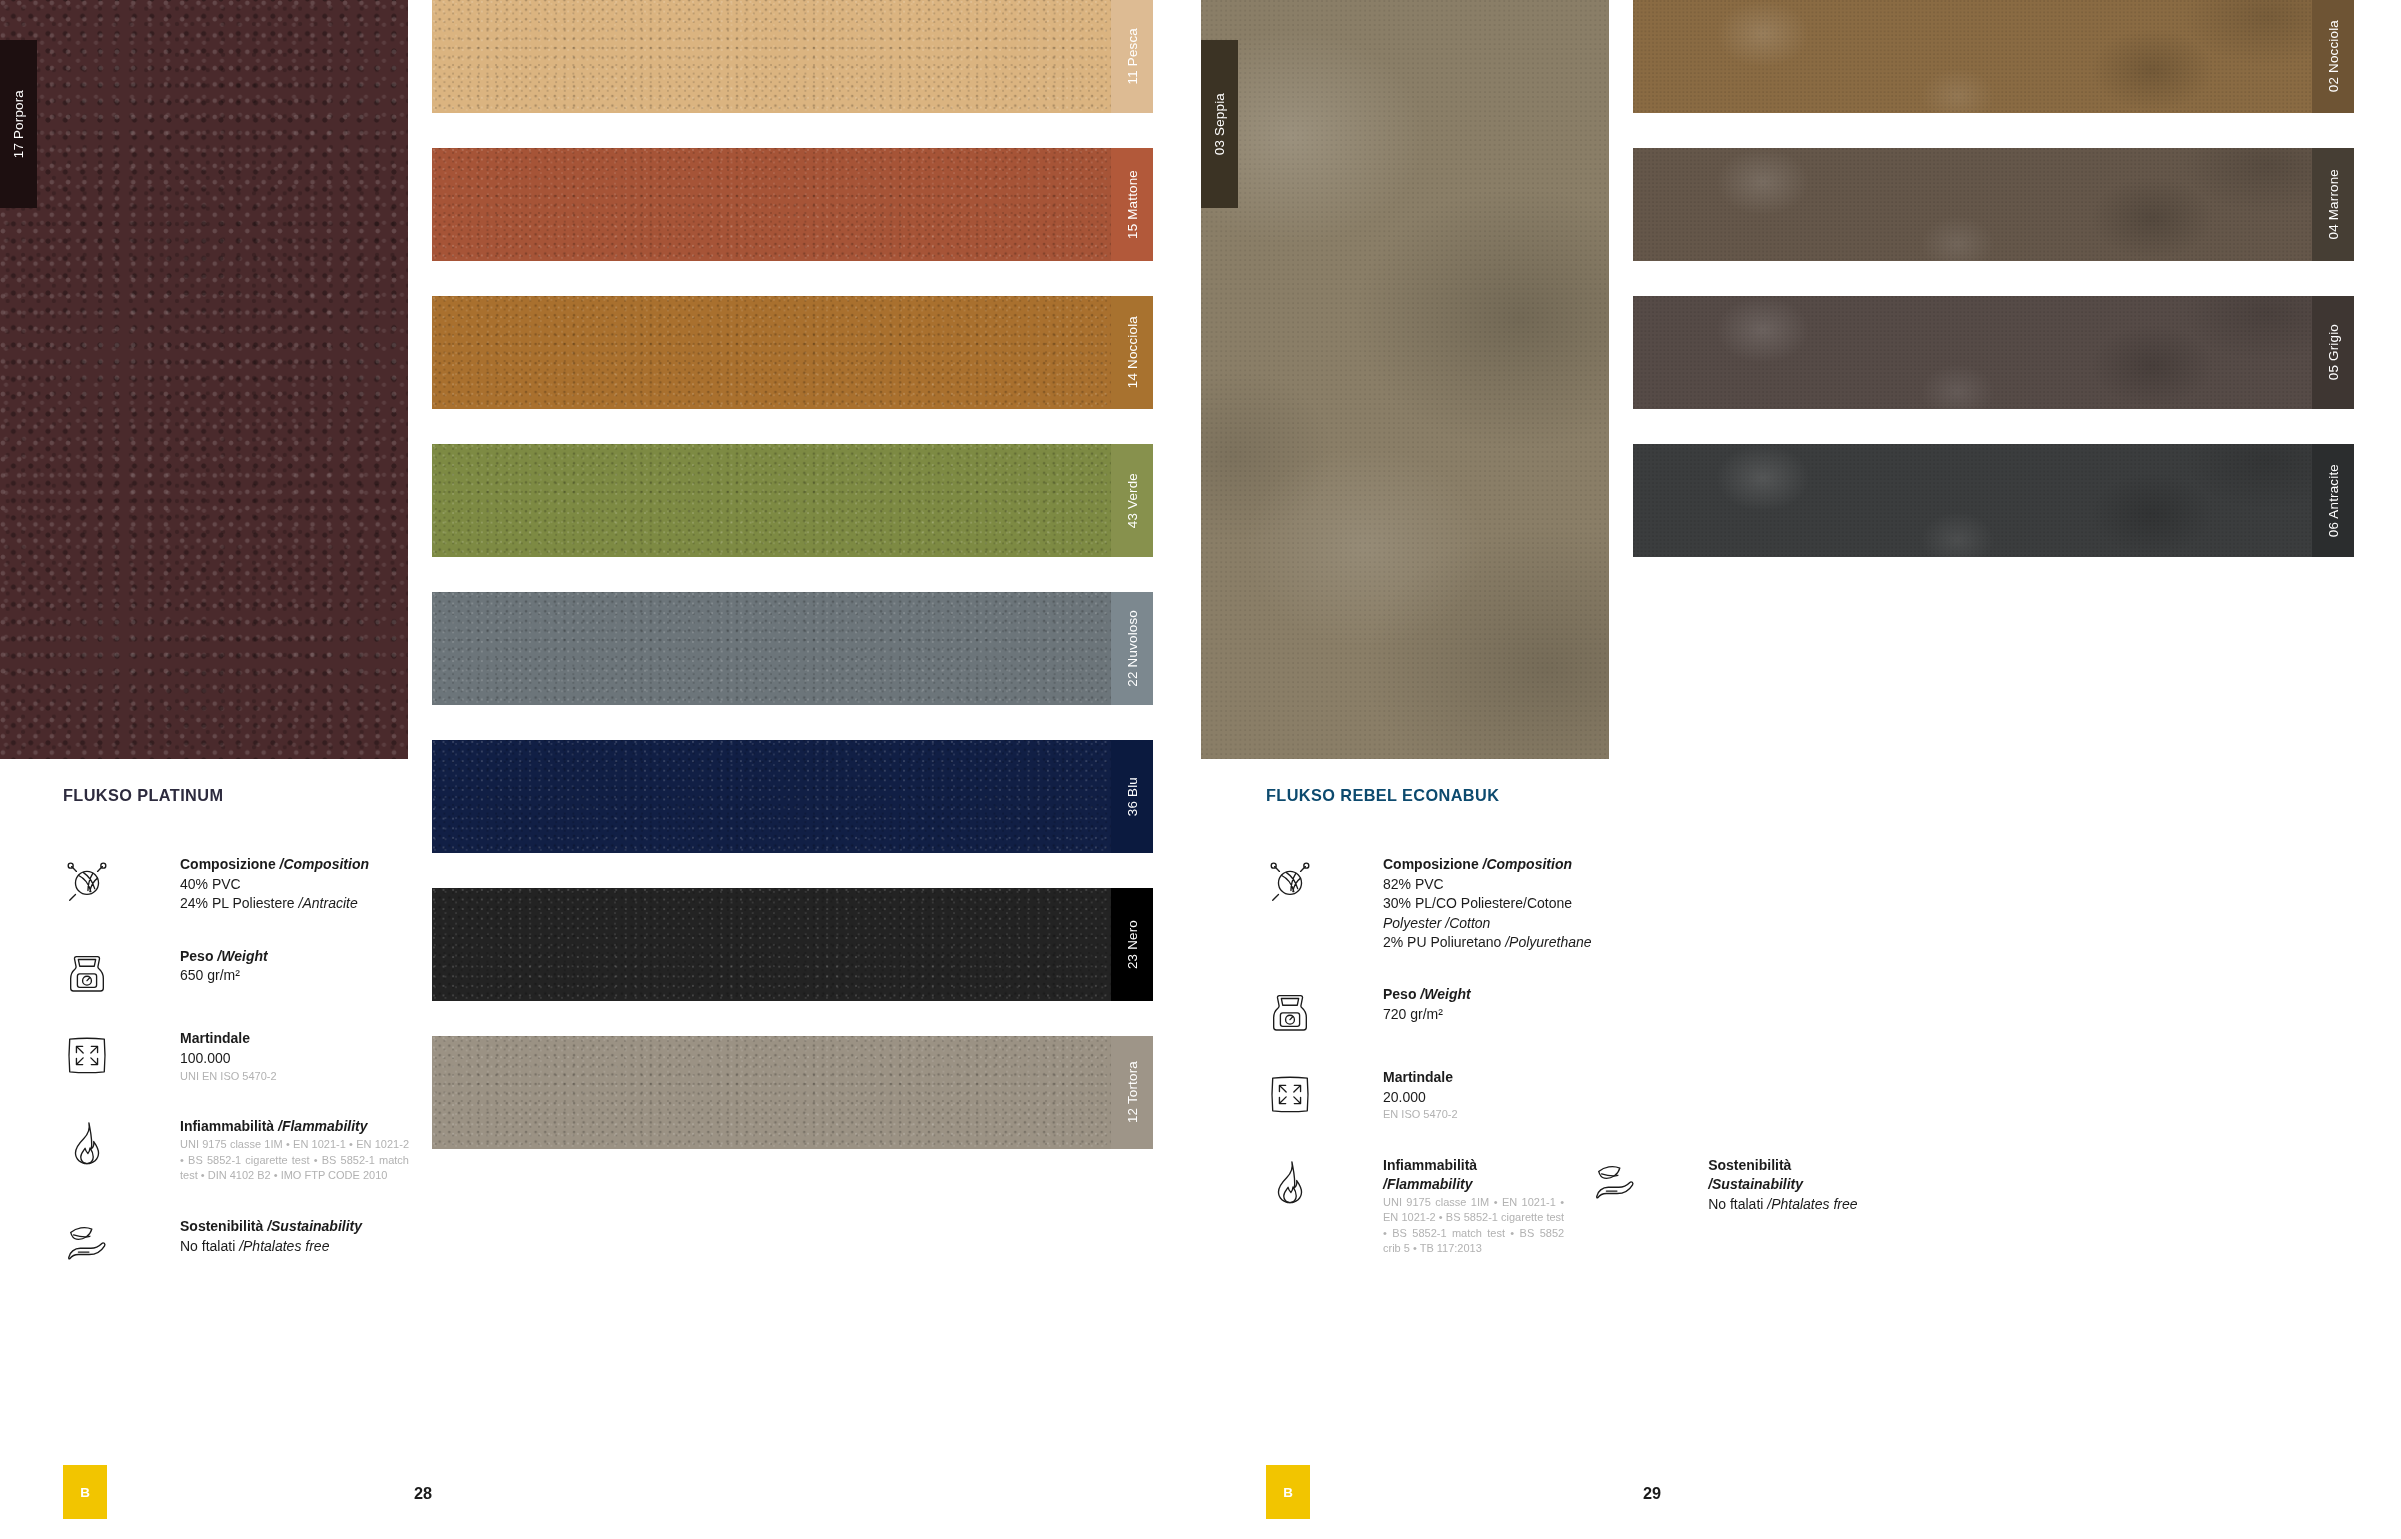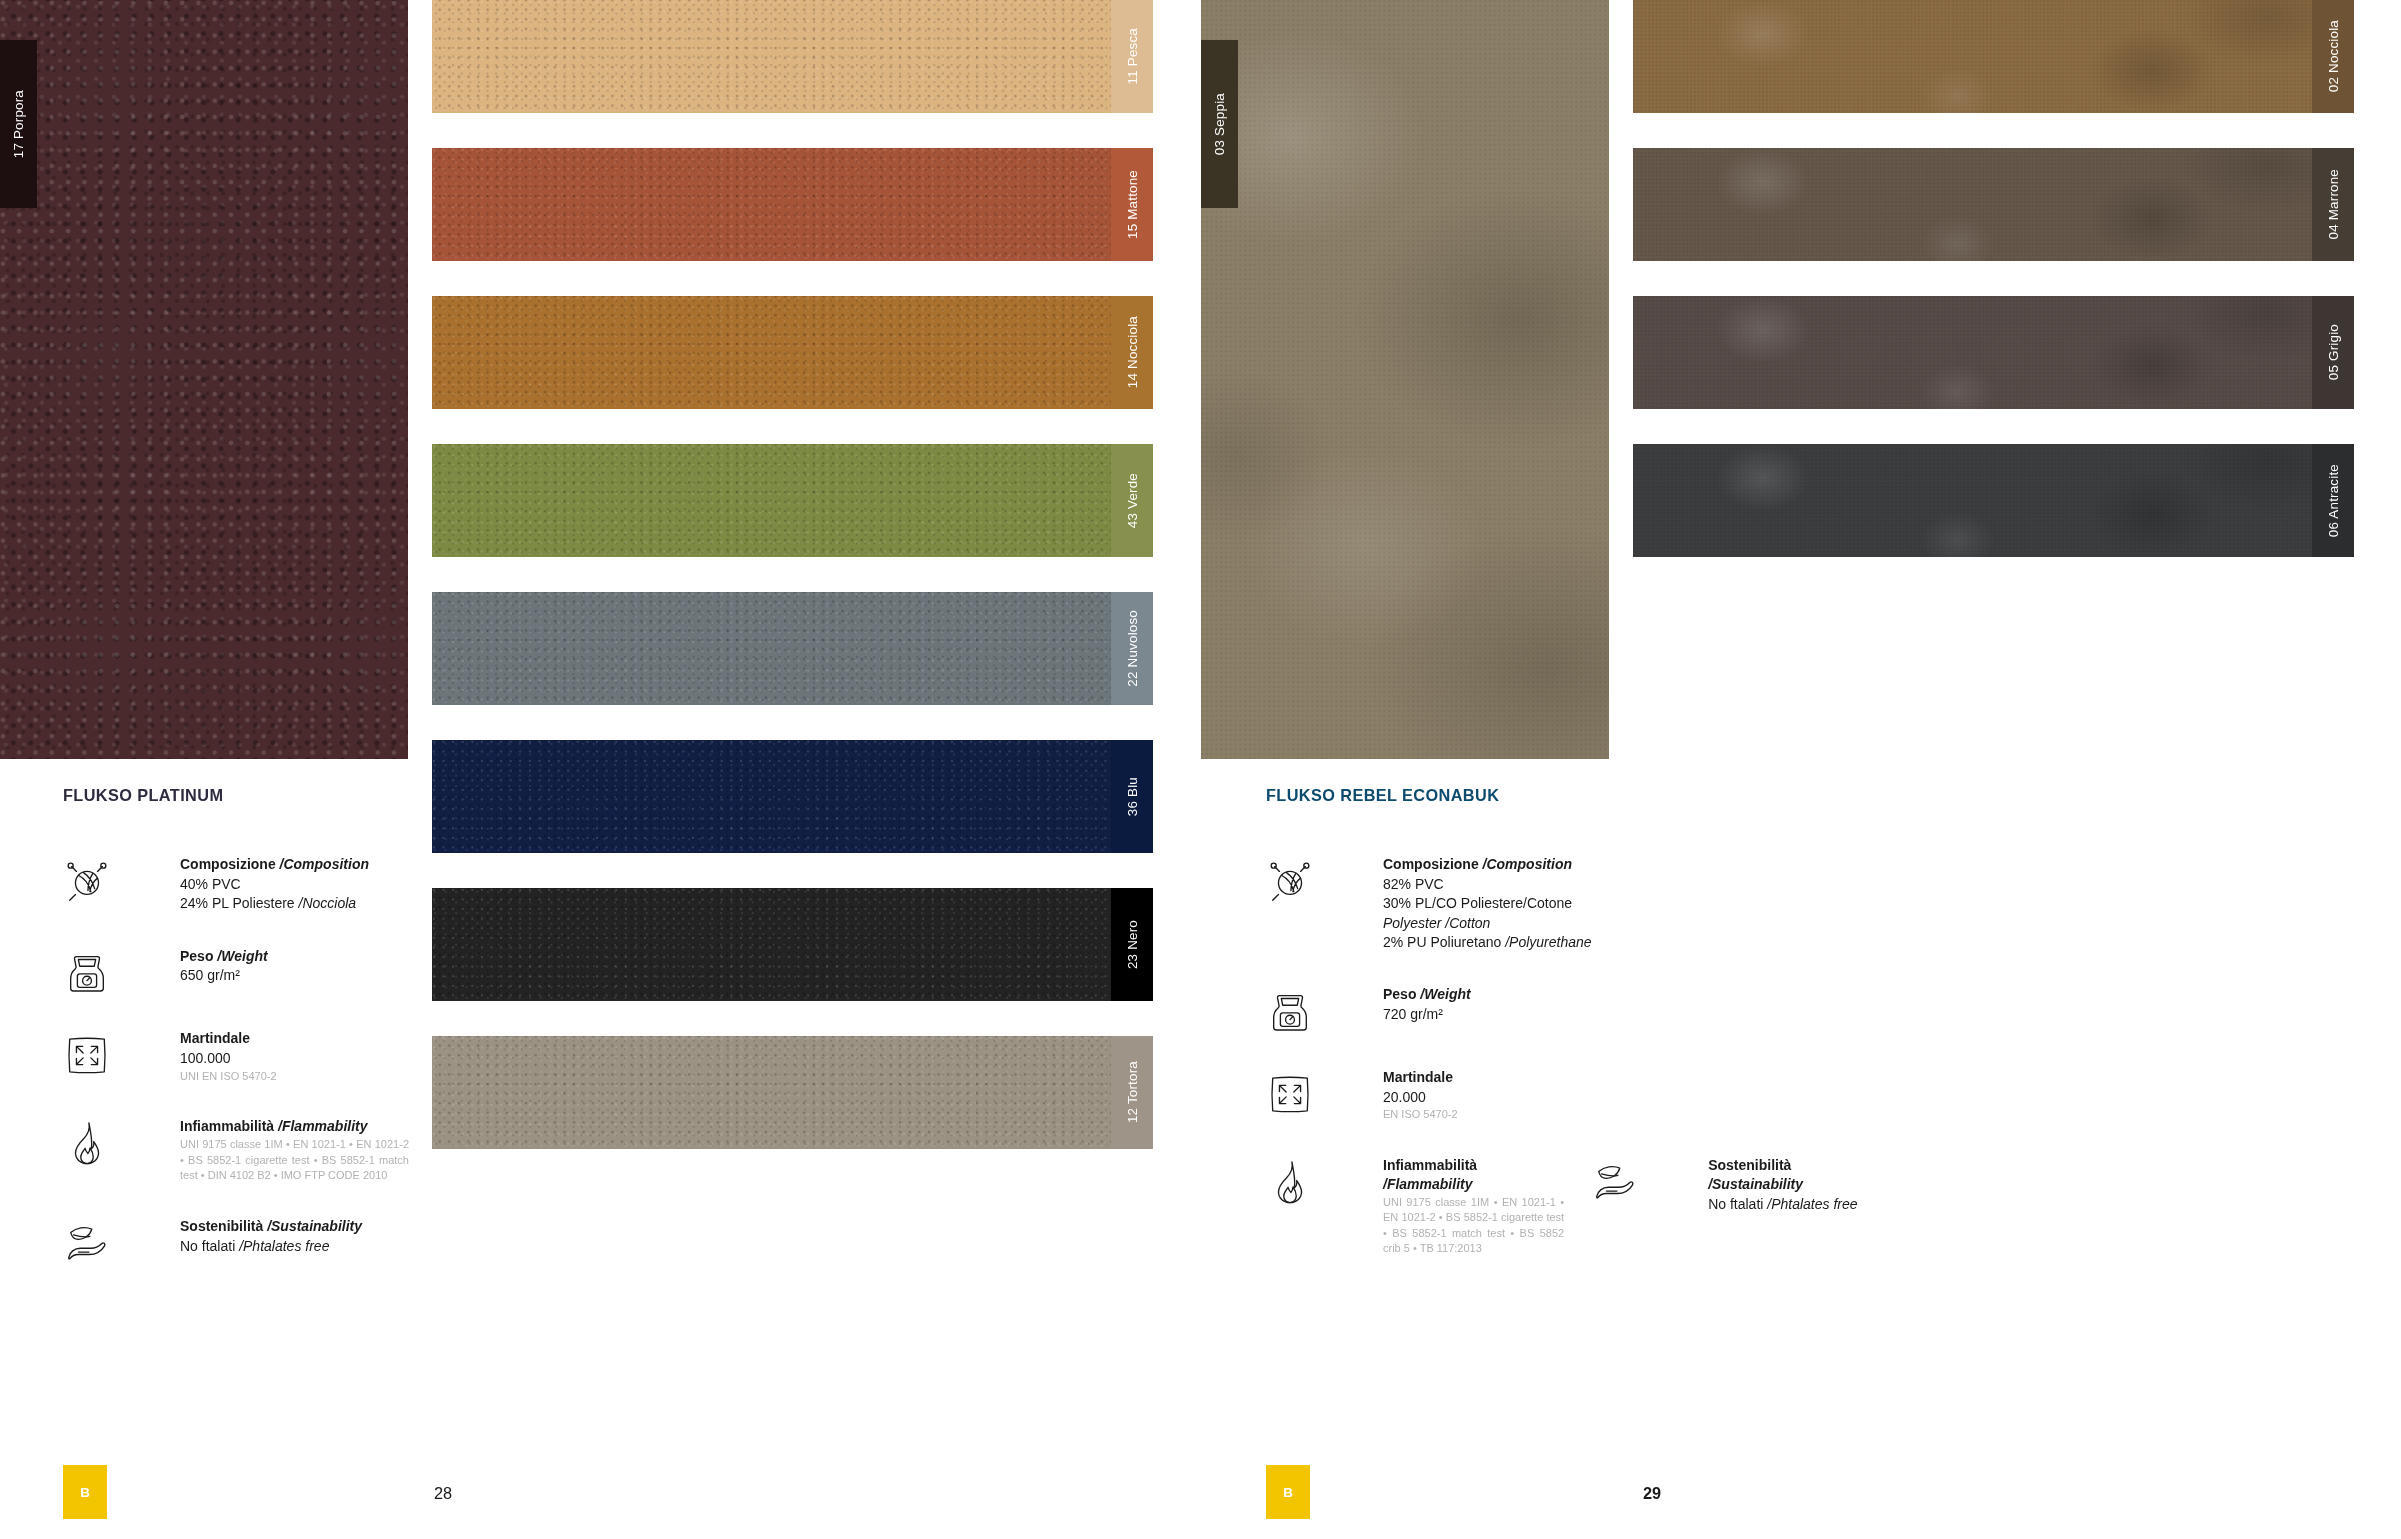--- a/index.html
+++ b/index.html
@@ -132,21 +132,21 @@
   .badge {
     position:absolute; bottom:21px; width:44px; height:54px;
     background:#f2c500; display:flex; align-items:center; justify-content:center;
   }
   .badge span { color:#fff; font-size:13.4px; font-weight:700; }
   .badge-left  { left:63px; }
 
   .pageno {
     position:absolute; bottom:37px; font-size:16.3px; color:#1b1b1b;
   }
-  .pageno-left  { left:434px; }
+  .pageno-left  { left:414px;font-weight:bold; }
 </style>
 </head>
 <body>
 
 <div class="spread">
 
   <section class="page page-left">
 
     <div class="hero hero-left">
       <div class="tex grain-pebble-lg" id="hero-l-tex" style="background: rgb(74, 42, 44);"></div>
@@ -215,21 +215,21 @@
        <circle cx="25" cy="27" r="12" style="fill:none;stroke:#1b1b1b;stroke-width:1.4;stroke-linecap:round;stroke-linejoin:round"></circle>
        <path d="M16 19c6 3 11 9 13 17M21 16c6 4 10 10 12 17M31 17c-3 5-5 11-5 18M36 22c-4 3-7 8-8 14" style="fill:none;stroke:#1b1b1b;stroke-width:1.4;stroke-linecap:round;stroke-linejoin:round"></path>
        <path d="M14 15l-5-5M36 15l5-5M13 39l-6 6" style="fill:none;stroke:#1b1b1b;stroke-width:1.4;stroke-linecap:round;stroke-linejoin:round"></path>
        <circle cx="8" cy="9" r="2.6" style="fill:none;stroke:#1b1b1b;stroke-width:1.4;stroke-linecap:round;stroke-linejoin:round"></circle>
        <circle cx="42" cy="9" r="2.6" style="fill:none;stroke:#1b1b1b;stroke-width:1.4;stroke-linecap:round;stroke-linejoin:round"></circle>
      </svg>
             </div>
             <div class="spec-body">
               <div class="spec-title"><span>Composizione </span><i>/Composition</i></div>
               <div class="spec-val"><span>40% PVC</span></div>
-              <div class="spec-val"><span>24% PL Poliestere </span><i>/Nocciola</i></div>
+              <div class="spec-val"><span>24% PL Poliestere </span><i>/Antracite</i></div>
             </div>
           </div>
           <div class="spec-row">
             <div class="spec-icon">
               <svg width="48" height="48" viewBox="0 0 50 50">
        <path d="M14 9h22c1.4 0 2.2 1 2 2.3l-1.6 8c-.2 1 .2 1.7 1 2.4 3 2.5 4.6 6 4.6 10.2V42c0 1.6-1.2 2.8-2.8 2.8H10.8C9.2 44.8 8 43.6 8 42v-10c0-4.2 1.6-7.7 4.6-10.2.8-.7 1.2-1.4 1-2.4l-1.6-8C11.8 10 12.6 9 14 9z" style="fill:none;stroke:#1b1b1b;stroke-width:1.4;stroke-linecap:round;stroke-linejoin:round"></path>
        <path d="M16 12h18l-1.4 7H17.4z" style="fill:none;stroke:#1b1b1b;stroke-width:1.4;stroke-linecap:round;stroke-linejoin:round"></path>
        <rect x="15" y="27" width="20" height="14" rx="2.4" style="fill:none;stroke:#1b1b1b;stroke-width:1.4;stroke-linecap:round;stroke-linejoin:round"></rect>
        <circle cx="25" cy="34" r="4.6" style="fill:none;stroke:#1b1b1b;stroke-width:1.4;stroke-linecap:round;stroke-linejoin:round"></circle>
        <path d="M25 34l2.8-3" style="fill:none;stroke:#1b1b1b;stroke-width:1.4;stroke-linecap:round;stroke-linejoin:round"></path>

